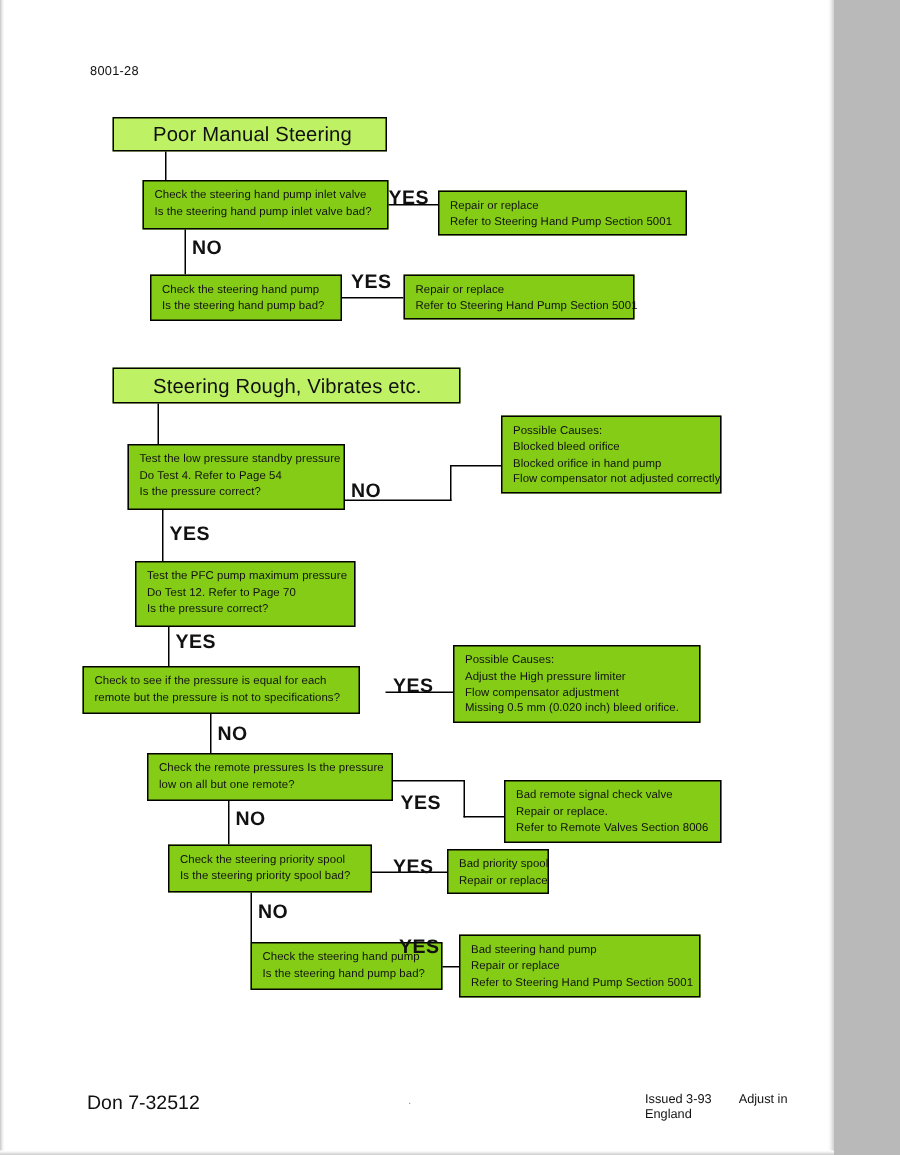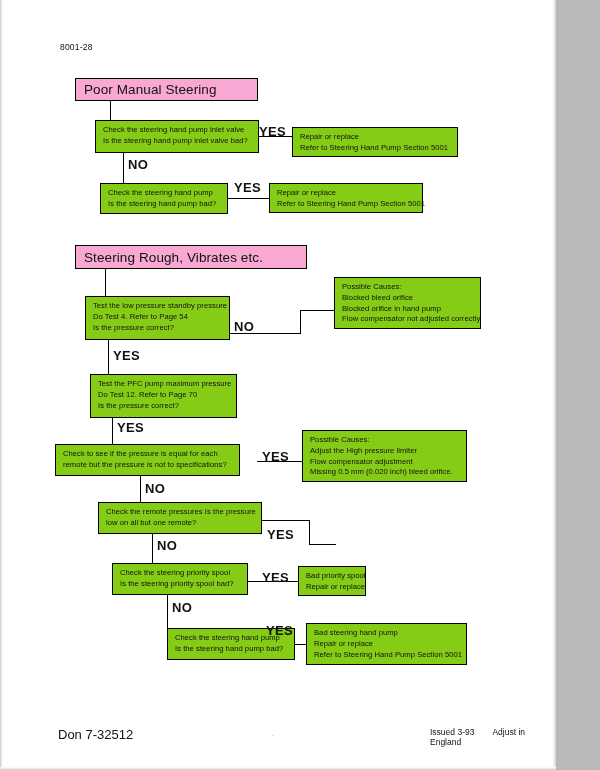--- a/index.html
+++ b/index.html
@@ -54,25 +54,25 @@
   
   .box {
     border: 1.4px solid #000;
     background: #84cc16;
     box-sizing: border-box;
     padding: 4px 7px;
     line-height: 1.42;
   }
   .title-box {
     border: 1.6px solid #000;
-    background: #f9a8d4;
+    background: #bef264;
     box-sizing: border-box;
     display: flex;
     align-items: center;
-    padding-left: 8px;
+    padding-left: 26px;
     font-size: 13.5px;
     letter-spacing: 0.1px;
   }
   .box .line { font-size: 7.6px; white-space: nowrap; letter-spacing: 0.05px; }
 
   
   .ln-h { background: #000; height: 1.4px; }
   .ln-v { background: #000; width: 1.4px; }
 
   .lbl {
@@ -180,20 +180,25 @@
   <div class="abs box" style="left:98px; top:502px; width:164px; height:32px;">
     <div class="line">Check the remote pressures Is the pressure</div>
     <div class="line">low on all but one remote?</div>
   </div>
 
   <div class="abs ln-h" style="left:262px; top:520px; width:48px;"></div>
   <div class="abs ln-v" style="left:309px; top:520px; height:25px;"></div>
   <div class="abs ln-h" style="left:309px; top:544px; width:27px;"></div>
   <div class="abs lbl" style="left:267px; top:527px;">YES</div>
 
+  <div class="abs box" style="left:336px; top:520px; width:145px; height:42px;">
+    <div class="line">Bad remote signal check valve</div>
+    <div class="line">Repair or replace.</div>
+    <div class="line">Refer to Remote Valves Section 8006</div>
+  </div>
 
   <div class="abs ln-v" style="left:152px; top:534px; height:29px;"></div>
   <div class="abs lbl" style="left:157px; top:538px;">NO</div>
 
   <div class="abs box" style="left:112px; top:563px; width:136px; height:32px;">
     <div class="line">Check the steering priority spool</div>
     <div class="line">Is the steering priority spool bad?</div>
   </div>
 
   <div class="abs ln-h" style="left:248px; top:581px; width:50px;"></div>

